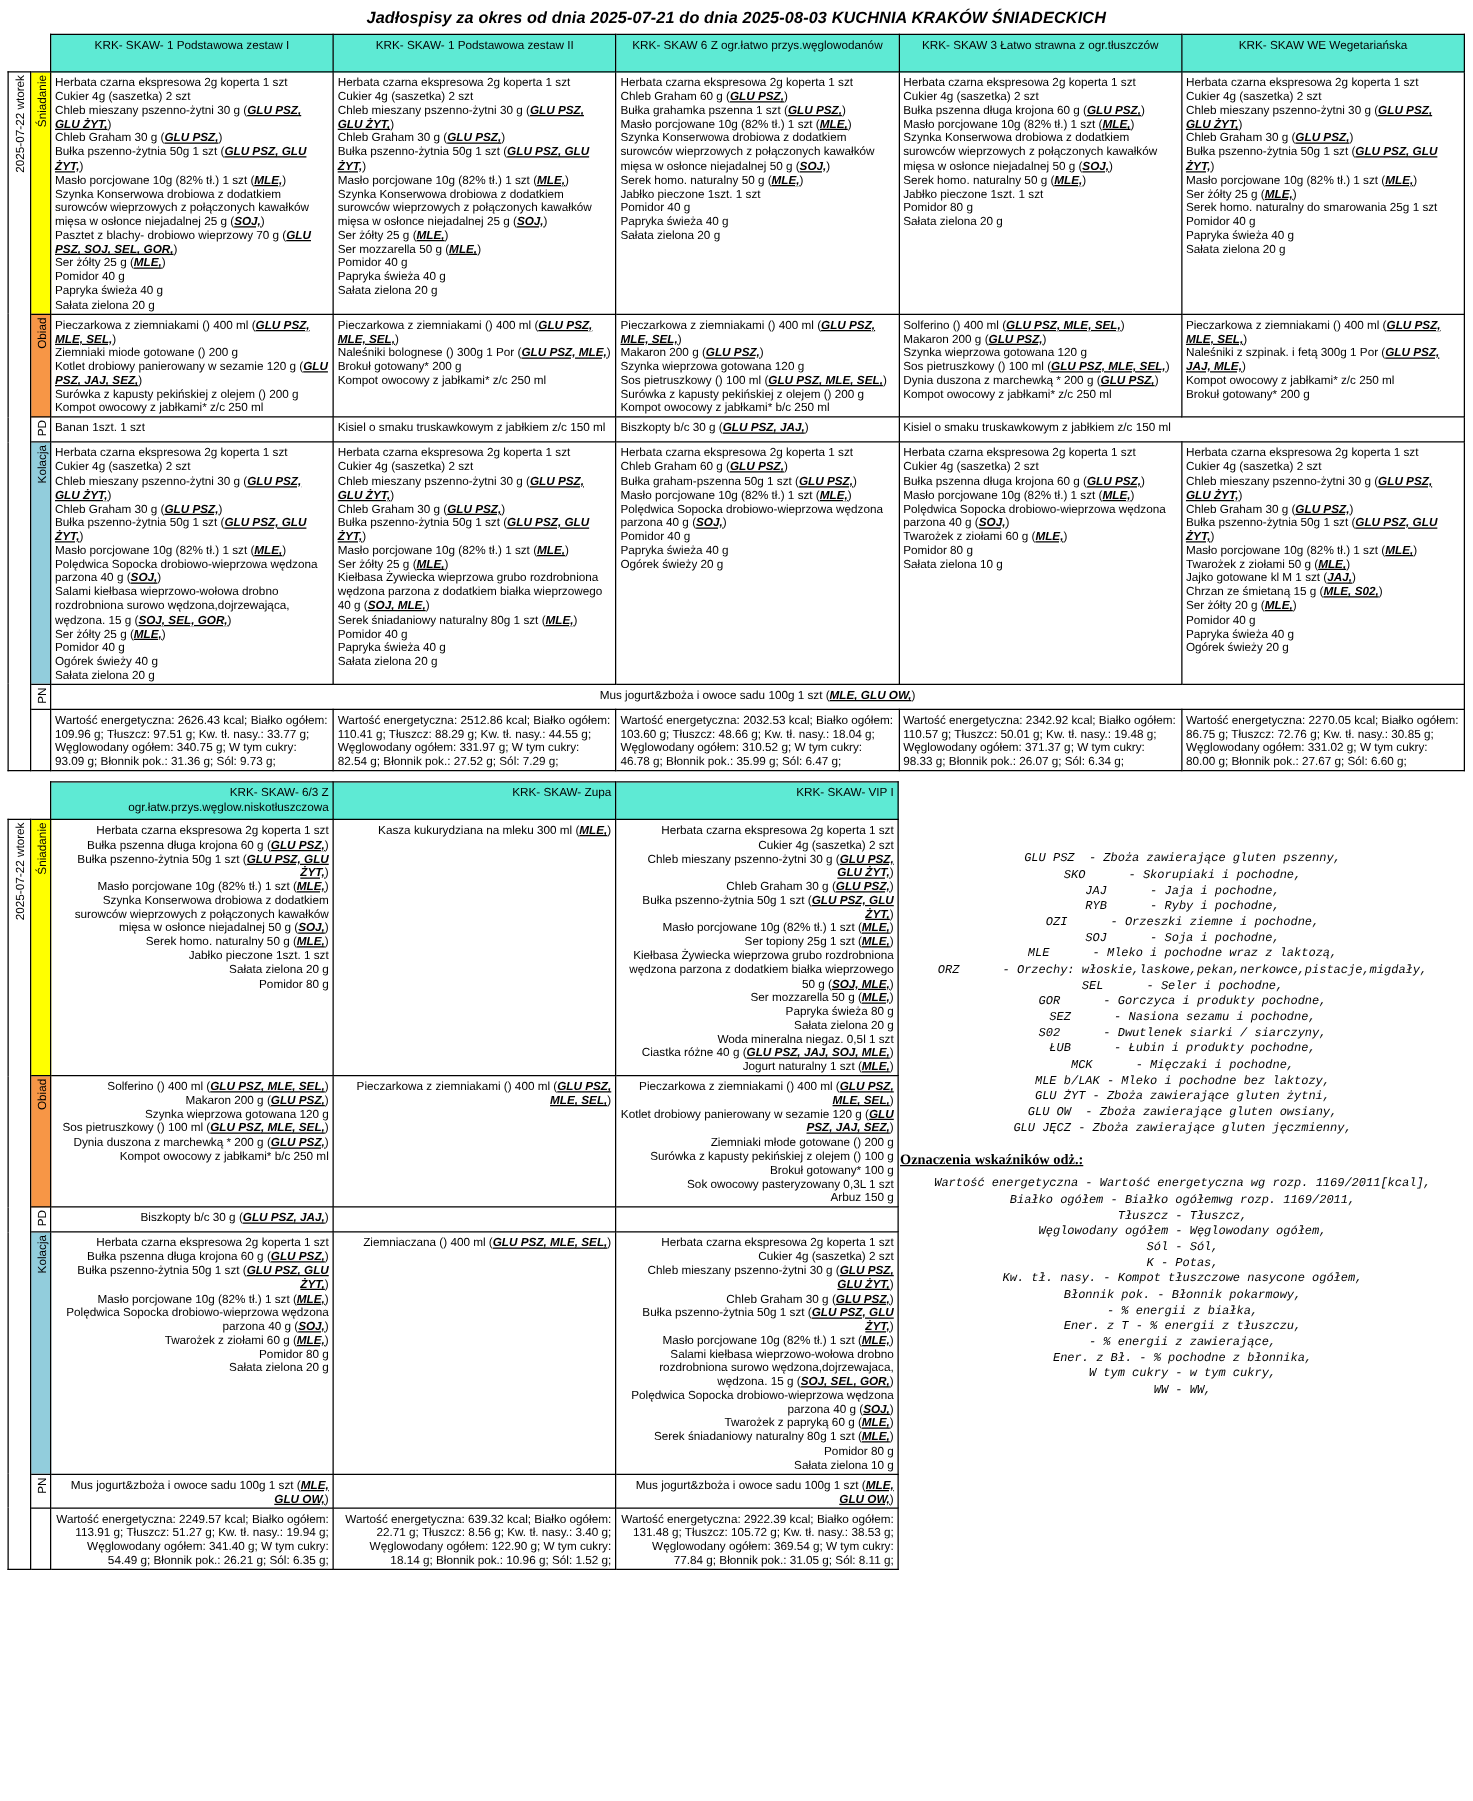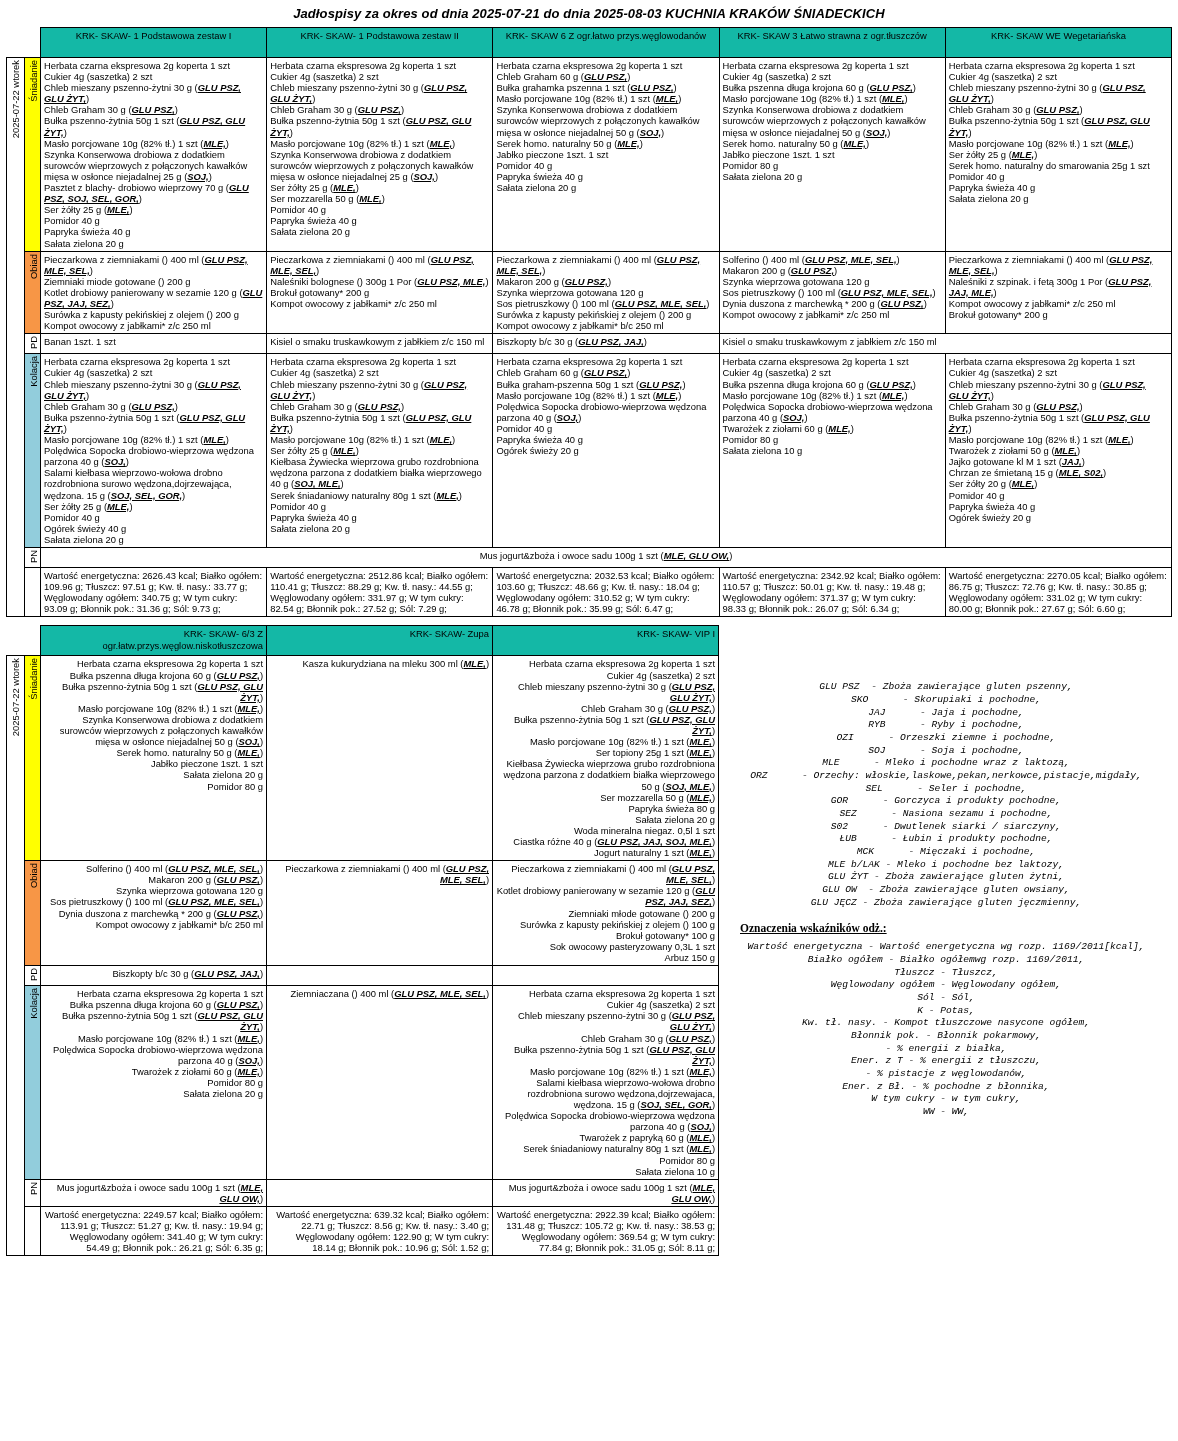--- a/index.html
+++ b/index.html
@@ -28,21 +28,21 @@
     table-layout: fixed;
   }
   table.menu td, table.menu th {
     border: 1px solid #000;
     vertical-align: top;
     padding: 2px 3px;
     font-size: 9.4px;
     line-height: 1.18;
   }
   .colhead {
-    background: #14b8a6;
+    background: #5eead4;
     text-align: center;
     font-size: 9.4px;
     font-weight: normal;
     vertical-align: middle;
     padding: 4px 3px;
     height: 30px;
   }
   .daycell {
     width: 16px;
     text-align: center;
@@ -97,21 +97,20 @@
     margin: 0 0 5px 0;
     font-style: normal;
   }
   .legend-title2 {
     font-family: "Liberation Serif", serif;
     font-weight: bold;
     font-size: 11.5px;
     text-decoration: underline;
     margin: 12px 0 5px 0;
     font-style: normal;
-    padding-left: 20px;
   }
   .legend-line { font-style: italic; white-space: pre; text-align: center; }
   .bottom-area { display: flex; width: 1166px; }
   .bottom-left { width: 710px; }
   .bottom-right { width: 456px; padding-top: 56px; }
   table.menu2 { border-collapse: collapse; width: 710px; table-layout: fixed; }
   table.menu2 td, table.menu2 th {
     border: 1px solid #000; vertical-align: top; padding: 2px 3px;
     font-size: 9.4px; line-height: 1.18; text-align: right;
   }
@@ -314,21 +313,21 @@
             <div class="legend-line">Wartość energetyczna - Wartość energetyczna wg rozp. 1169/2011[kcal],</div>
             <div class="legend-line">Białko ogółem - Białko ogółemwg rozp. 1169/2011,</div>
             <div class="legend-line">Tłuszcz - Tłuszcz,</div>
             <div class="legend-line">Węglowodany ogółem - Węglowodany ogółem,</div>
             <div class="legend-line">Sól - Sól,</div>
             <div class="legend-line">K - Potas,</div>
             <div class="legend-line">Kw. tł. nasy. - Kompot tłuszczowe nasycone ogółem,</div>
             <div class="legend-line">Błonnik pok. - Błonnik pokarmowy,</div>
             <div class="legend-line">- % energii z białka,</div>
             <div class="legend-line">Ener. z T - % energii z tłuszczu,</div>
-            <div class="legend-line">- % pistacje z węglowodanów,</div>
+            <div class="legend-line">- % energii z zawierające,</div>
             <div class="legend-line">Ener. z Bł. - % pochodne z błonnika,</div>
             <div class="legend-line">W tym cukry - w tym cukry,</div>
             <div class="legend-line">WW - WW,</div>
           </div>
       </div>
     </div>
   </div>
 
 </div>
 

